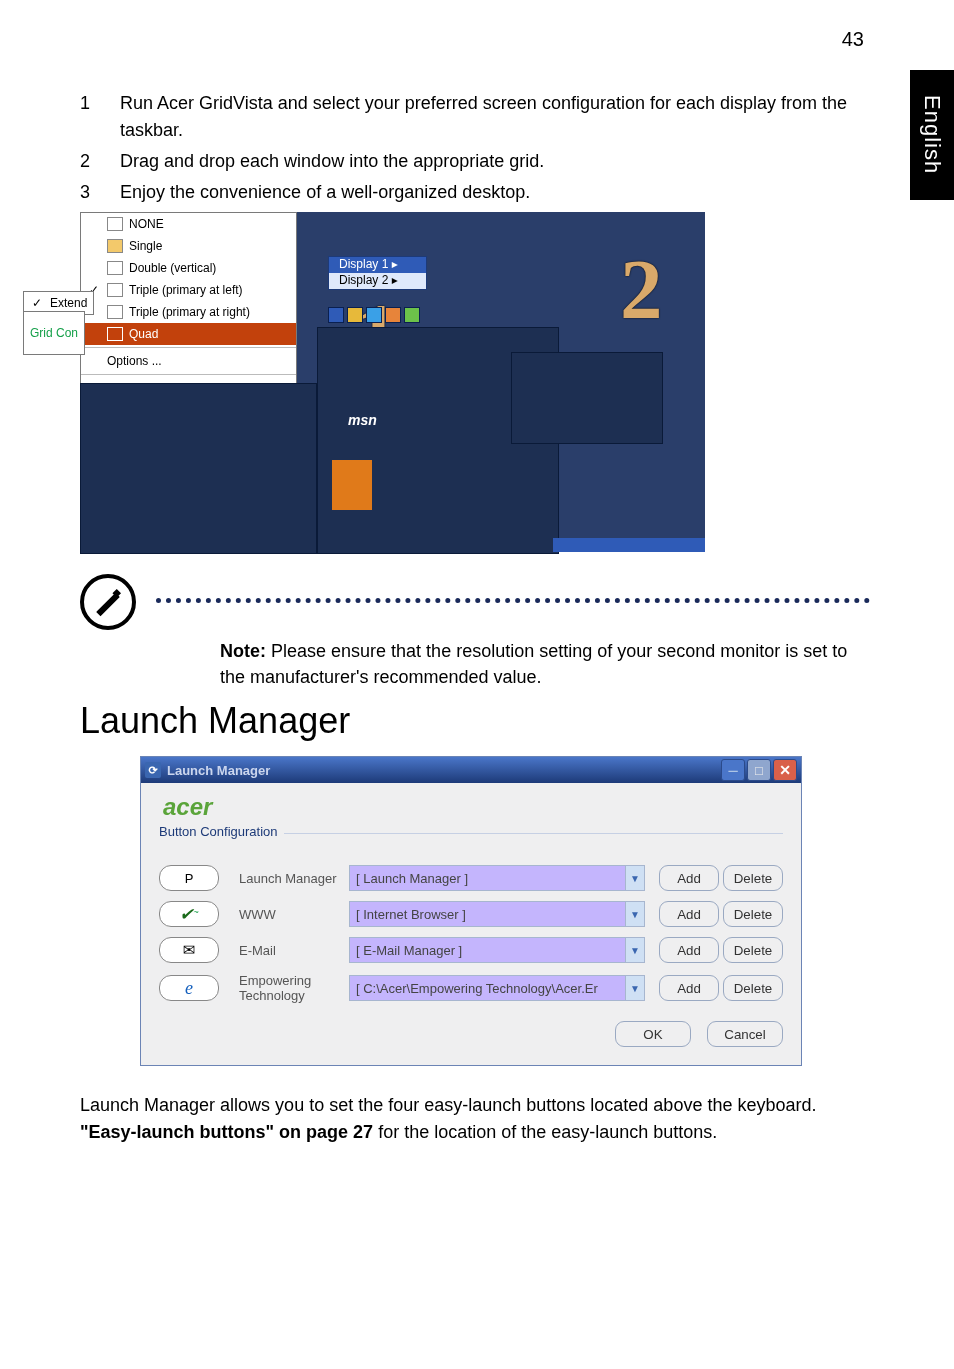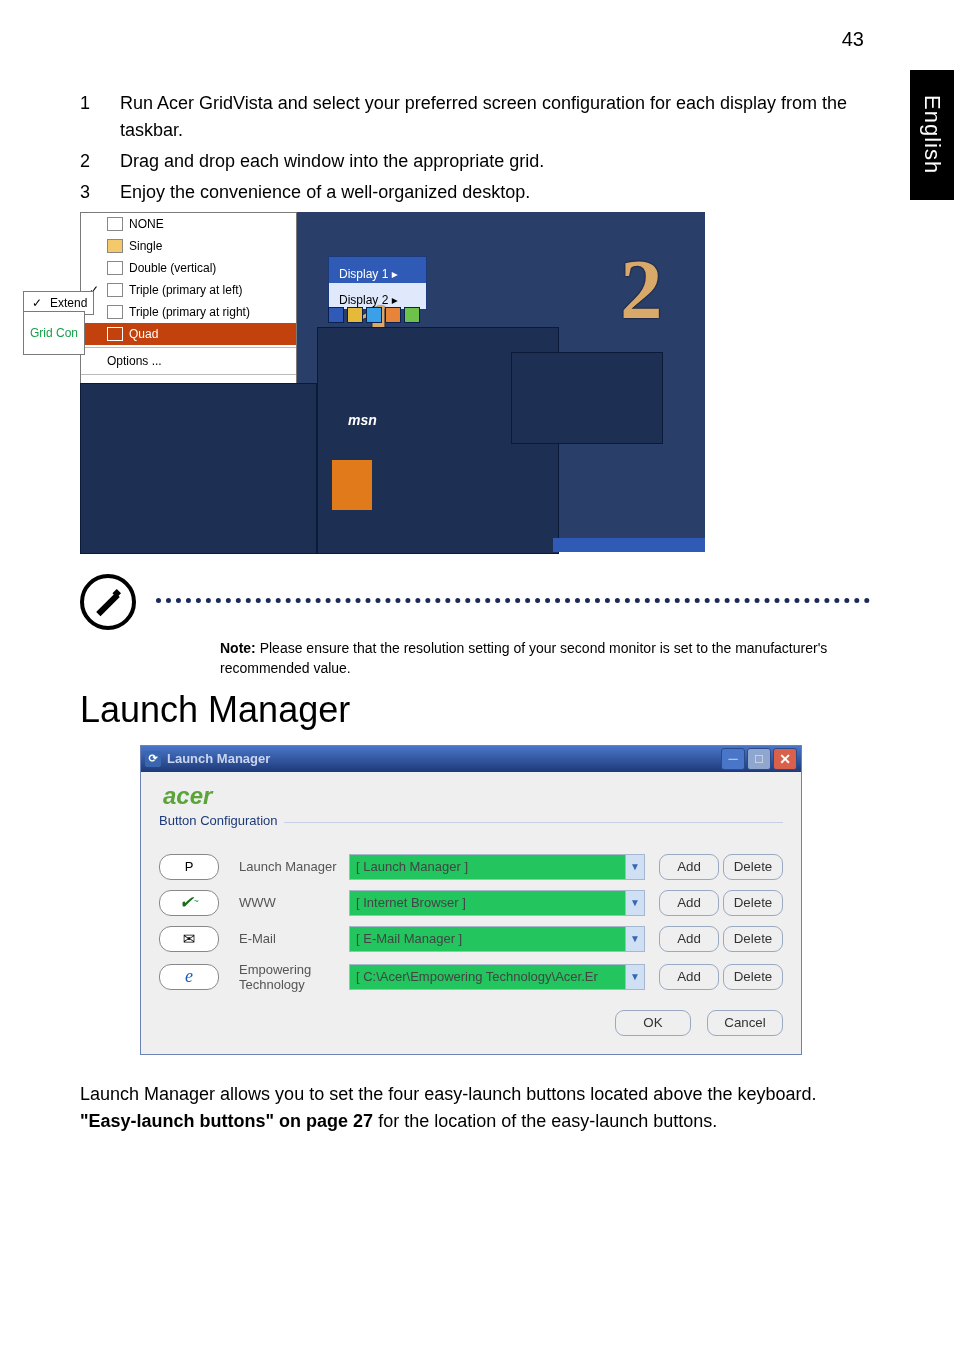--- a/index.html
+++ b/index.html
@@ -14,41 +14,41 @@
   .steps .t{flex:1}
   
   .shotwrap{margin-top:6px;margin-left:0;width:625px;height:340px;position:relative;background:#2a3e6a}
   .ctxmenu{position:absolute;left:0;top:0;width:215px;background:#fff;border:1px solid #7a7a7a;font-size:12px}
   .ctxmenu .mi{display:flex;align-items:center;padding:2px 6px;height:18px}
   .ctxmenu .mi.sel{background:#c2410c;color:#fff}
   .ctxmenu .sep{border-top:1px solid #bbb;margin:2px 0}
   .ctxmenu .check{width:14px;display:inline-block;text-align:center;margin-right:6px}
   .ctxmenu .ico{width:14px;height:12px;border:1px solid #888;margin-right:6px;display:inline-block}
   .dispmenu{position:absolute;left:248px;top:44px;background:#2f5bb7;color:#fff;font-size:12px;border:1px solid #1d3a78}
-  .dispmenu div{padding:10px 28px 2px 10px}
+  .dispmenu div{padding:0 28px 2px 10px}
   .dispmenu div:last-child{background:#dfe9fb;color:#000}
   .bignum{position:absolute;font-family:"Georgia",serif;font-weight:bold;color:#d9a96a;text-shadow:0 0 2px #000}
   .bn1{left:276px;top:72px;font-size:85px}
   .bn2{left:540px;top:28px;font-size:85px}
   .bn3{left:520px;top:160px;font-size:62px}
   .tray{position:absolute;left:248px;top:95px;display:flex;gap:3px}
   .tray .ti{width:14px;height:14px;background:#2f5bb7;border:1px solid #0a2050}
   .minibg{position:absolute;background:#1d2f52;border:1px solid #0a1a38}
   .mb1{left:0;top:171px;width:235px;height:169px}
   .mb2{left:237px;top:115px;width:240px;height:225px}
   .mb3{left:431px;top:140px;width:150px;height:90px}
   .msn{position:absolute;left:268px;top:200px;color:#fff;font-size:14px;font-style:italic;font-weight:bold}
   .orangebar{position:absolute;left:252px;top:248px;width:40px;height:50px;background:#e07a1a}
   .footerbar{position:absolute;left:473px;bottom:0;width:152px;height:14px;background:#2f5bb7}
   
   .noterow{display:flex;align-items:flex-start;margin-top:22px}
   .noteicon{width:48px;height:48px;border:4px solid #000;border-radius:50%;display:flex;align-items:center;justify-content:center;margin-right:20px;flex:0 0 48px}
   .noteicon svg{width:30px;height:30px}
   .dots{flex:1;border-top:5px dotted #1a2a5a;margin-top:24px}
-  .notetxt{margin-left:140px;margin-top:8px;font-size:14px;line-height:1.45}
+  .notetxt{margin-left:140px;margin-top:8px;font-size:18px;line-height:1.45}
   .notetxt b{font-weight:bold}
   h1.launch{font-size:36px;font-weight:normal;margin:10px 0 14px 0}
   
   .lmwin{width:660px;margin-left:60px;border:1px solid #6b84b5;background:#efeff0;font-size:13px}
   .lmtitle{height:26px;background:linear-gradient(#4a76c9,#1d3a78);display:flex;align-items:center;justify-content:space-between;padding:0 4px}
   .lmtitle .tl{display:flex;align-items:center;gap:6px;color:#cbd6ee;font-weight:bold}
   .lmtitle .tico{width:16px;height:16px;background:#3a66b0;border-radius:2px;display:flex;align-items:center;justify-content:center;color:#fff;font-size:11px}
   .winbtns{display:flex;gap:2px}
   .wb{width:22px;height:20px;display:flex;align-items:center;justify-content:center;font-family:Arial;font-weight:bold;border:1px solid #2b4a8a;border-radius:3px}
   .wb.min{background:#4a76c9;color:#cde}
@@ -57,21 +57,21 @@
   .lmbody{background:#efeff0;padding:0 18px 18px 18px}
   .acerlogo{color:#5aa43a;font-style:italic;font-weight:bold;font-size:24px;padding:10px 0 18px 4px;font-family:Arial}
   .bcfg{font-size:13px;color:#1d3a78;margin-bottom:10px;border-top:1px solid #c6d0e4;padding-top:0;position:relative;top:-6px}
   .bcfg span{background:#efeff0;position:relative;top:-10px;padding-right:6px}
   .cfgrow{display:flex;align-items:center;margin:10px 0}
   .hwbtn{width:58px;height:24px;border:1px solid #888;border-radius:12px;background:#fff;display:flex;align-items:center;justify-content:center;margin-right:20px;font-size:13px}
   .hwbtn.italic{font-style:italic;font-family:"Times New Roman",serif;color:#1a6a1a;font-size:17px}
   .hwbtn.env{font-size:15px}
   .hwbtn.eico{color:#1560bd;font-family:"Times New Roman",serif;font-style:italic;font-size:18px}
   .rl{width:110px;color:#555}
-  .combo{flex:1;display:flex;align-items:center;height:24px;border:1px solid #a7b6cf;background:#22c55e;margin-right:10px}
+  .combo{flex:1;display:flex;align-items:center;height:24px;border:1px solid #a7b6cf;background:#c4b5fd;margin-right:10px}
   .combo .cv{flex:1;padding:0 6px;color:#444;white-space:nowrap;overflow:hidden;text-overflow:ellipsis}
   .combo .car{width:18px;height:100%;background:#cfe0f4;border-left:1px solid #a7b6cf;display:flex;align-items:center;justify-content:center;color:#3a66b0;font-size:10px}
   .sbtn{width:60px;height:26px;border:1px solid #9aa9c2;background:#efeff0;border-radius:9px;margin-left:4px;color:#333}
   .okrow{display:flex;justify-content:flex-end;gap:12px;margin-top:18px}
   .para{font-size:18px;line-height:1.5;margin-top:26px}
   .para b{font-weight:bold}
 </style>
 </head>
 <body>
 <div class="page">

